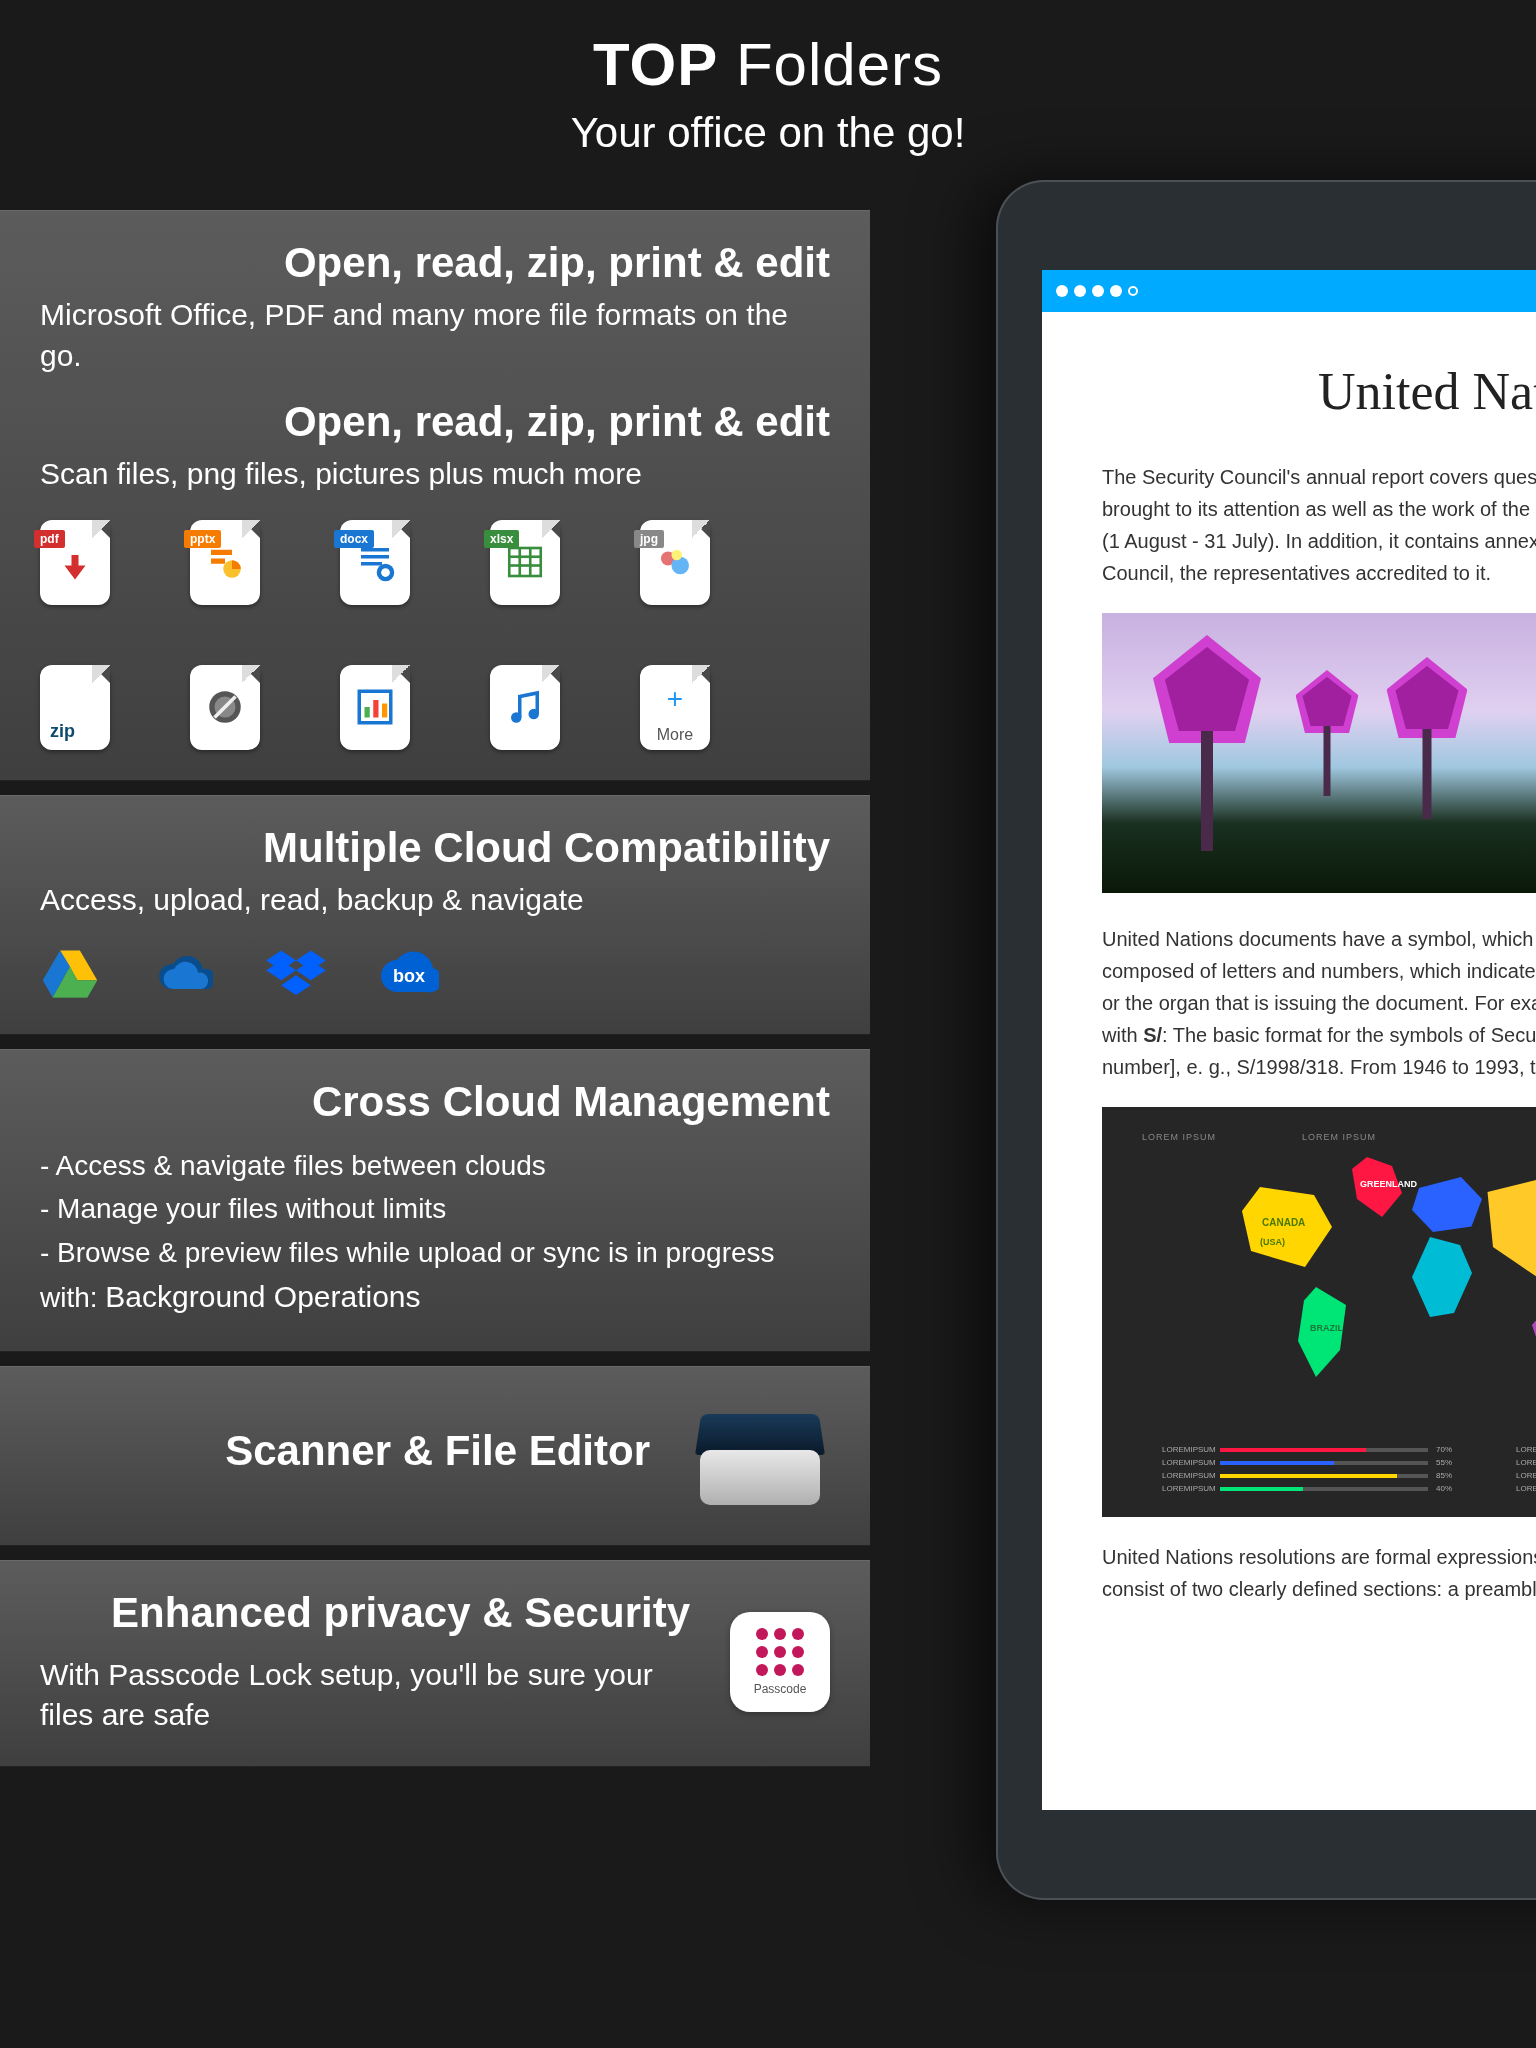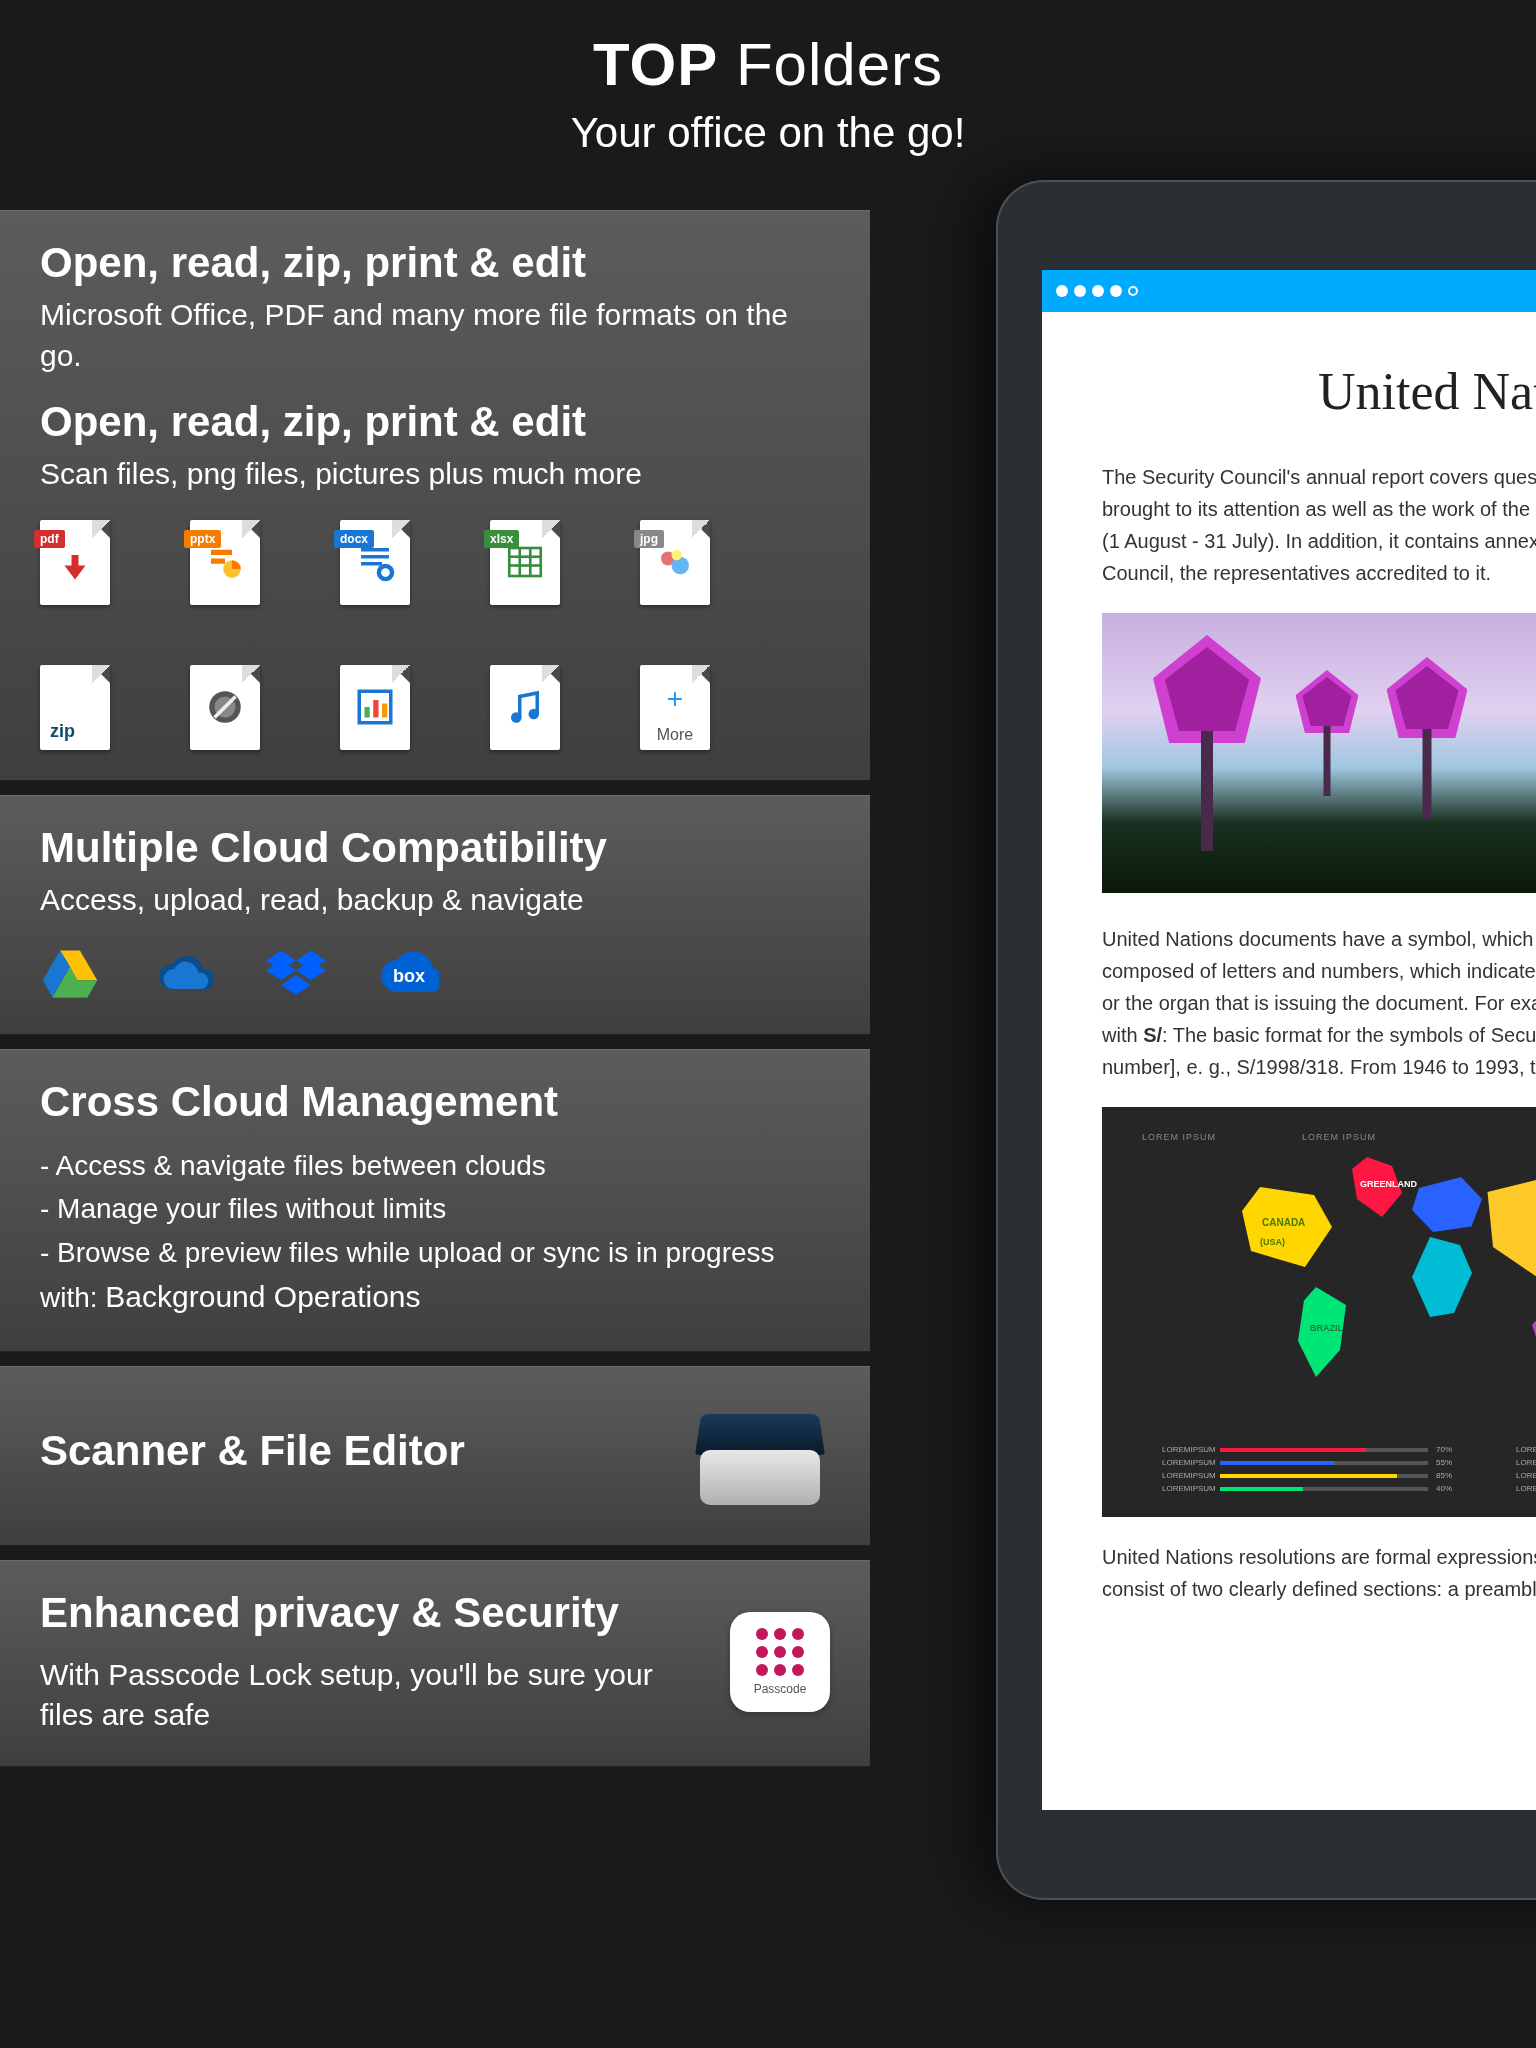--- a/index.html
+++ b/index.html
@@ -26,36 +26,36 @@
     top: 210px;
     width: 870px;
   }
   .panel {
     background: linear-gradient(to bottom, #5c5c5c, #3f3f3f);
     border-top: 1px solid #6a6a6a;
     border-bottom: 1px solid #222;
     padding: 28px 40px 30px;
     margin-bottom: 14px;
   }
-  .panel h2 { font-size: 42px; font-weight: 700; margin-bottom: 8px; }
+  .panel h2 { font-size: 42px; font-weight: 700; margin-bottom: 8px; text-align: right; }
   .panel .sub { font-size: 30px; font-weight: 300; line-height: 1.35; }
   .panel .second-h { margin-top: 22px; }
   .bullets { margin-top: 18px; }
   .bullets .line { font-size: 28px; font-weight: 300; line-height: 1.55; }
   .bgop { font-size: 30px; font-weight: 400; }
 
   .file-icon-grid {
     display: flex; flex-wrap: wrap; gap: 60px 80px;
     margin-top: 25px;
   }
   .file-icon {
     width: 70px; height: 85px;
     background: #fff;
     position: relative;
-    border-radius: 2px;
+    border-radius: 12px;
     box-shadow: 0 2px 4px rgba(0,0,0,.4);
   }
   .file-icon::before {
     content: "";
     position: absolute; top: 0; right: 0;
     border-style: solid;
     border-width: 0 18px 18px 0;
     border-color: transparent #4a4a4a transparent transparent;
   }
   .file-icon::after {

